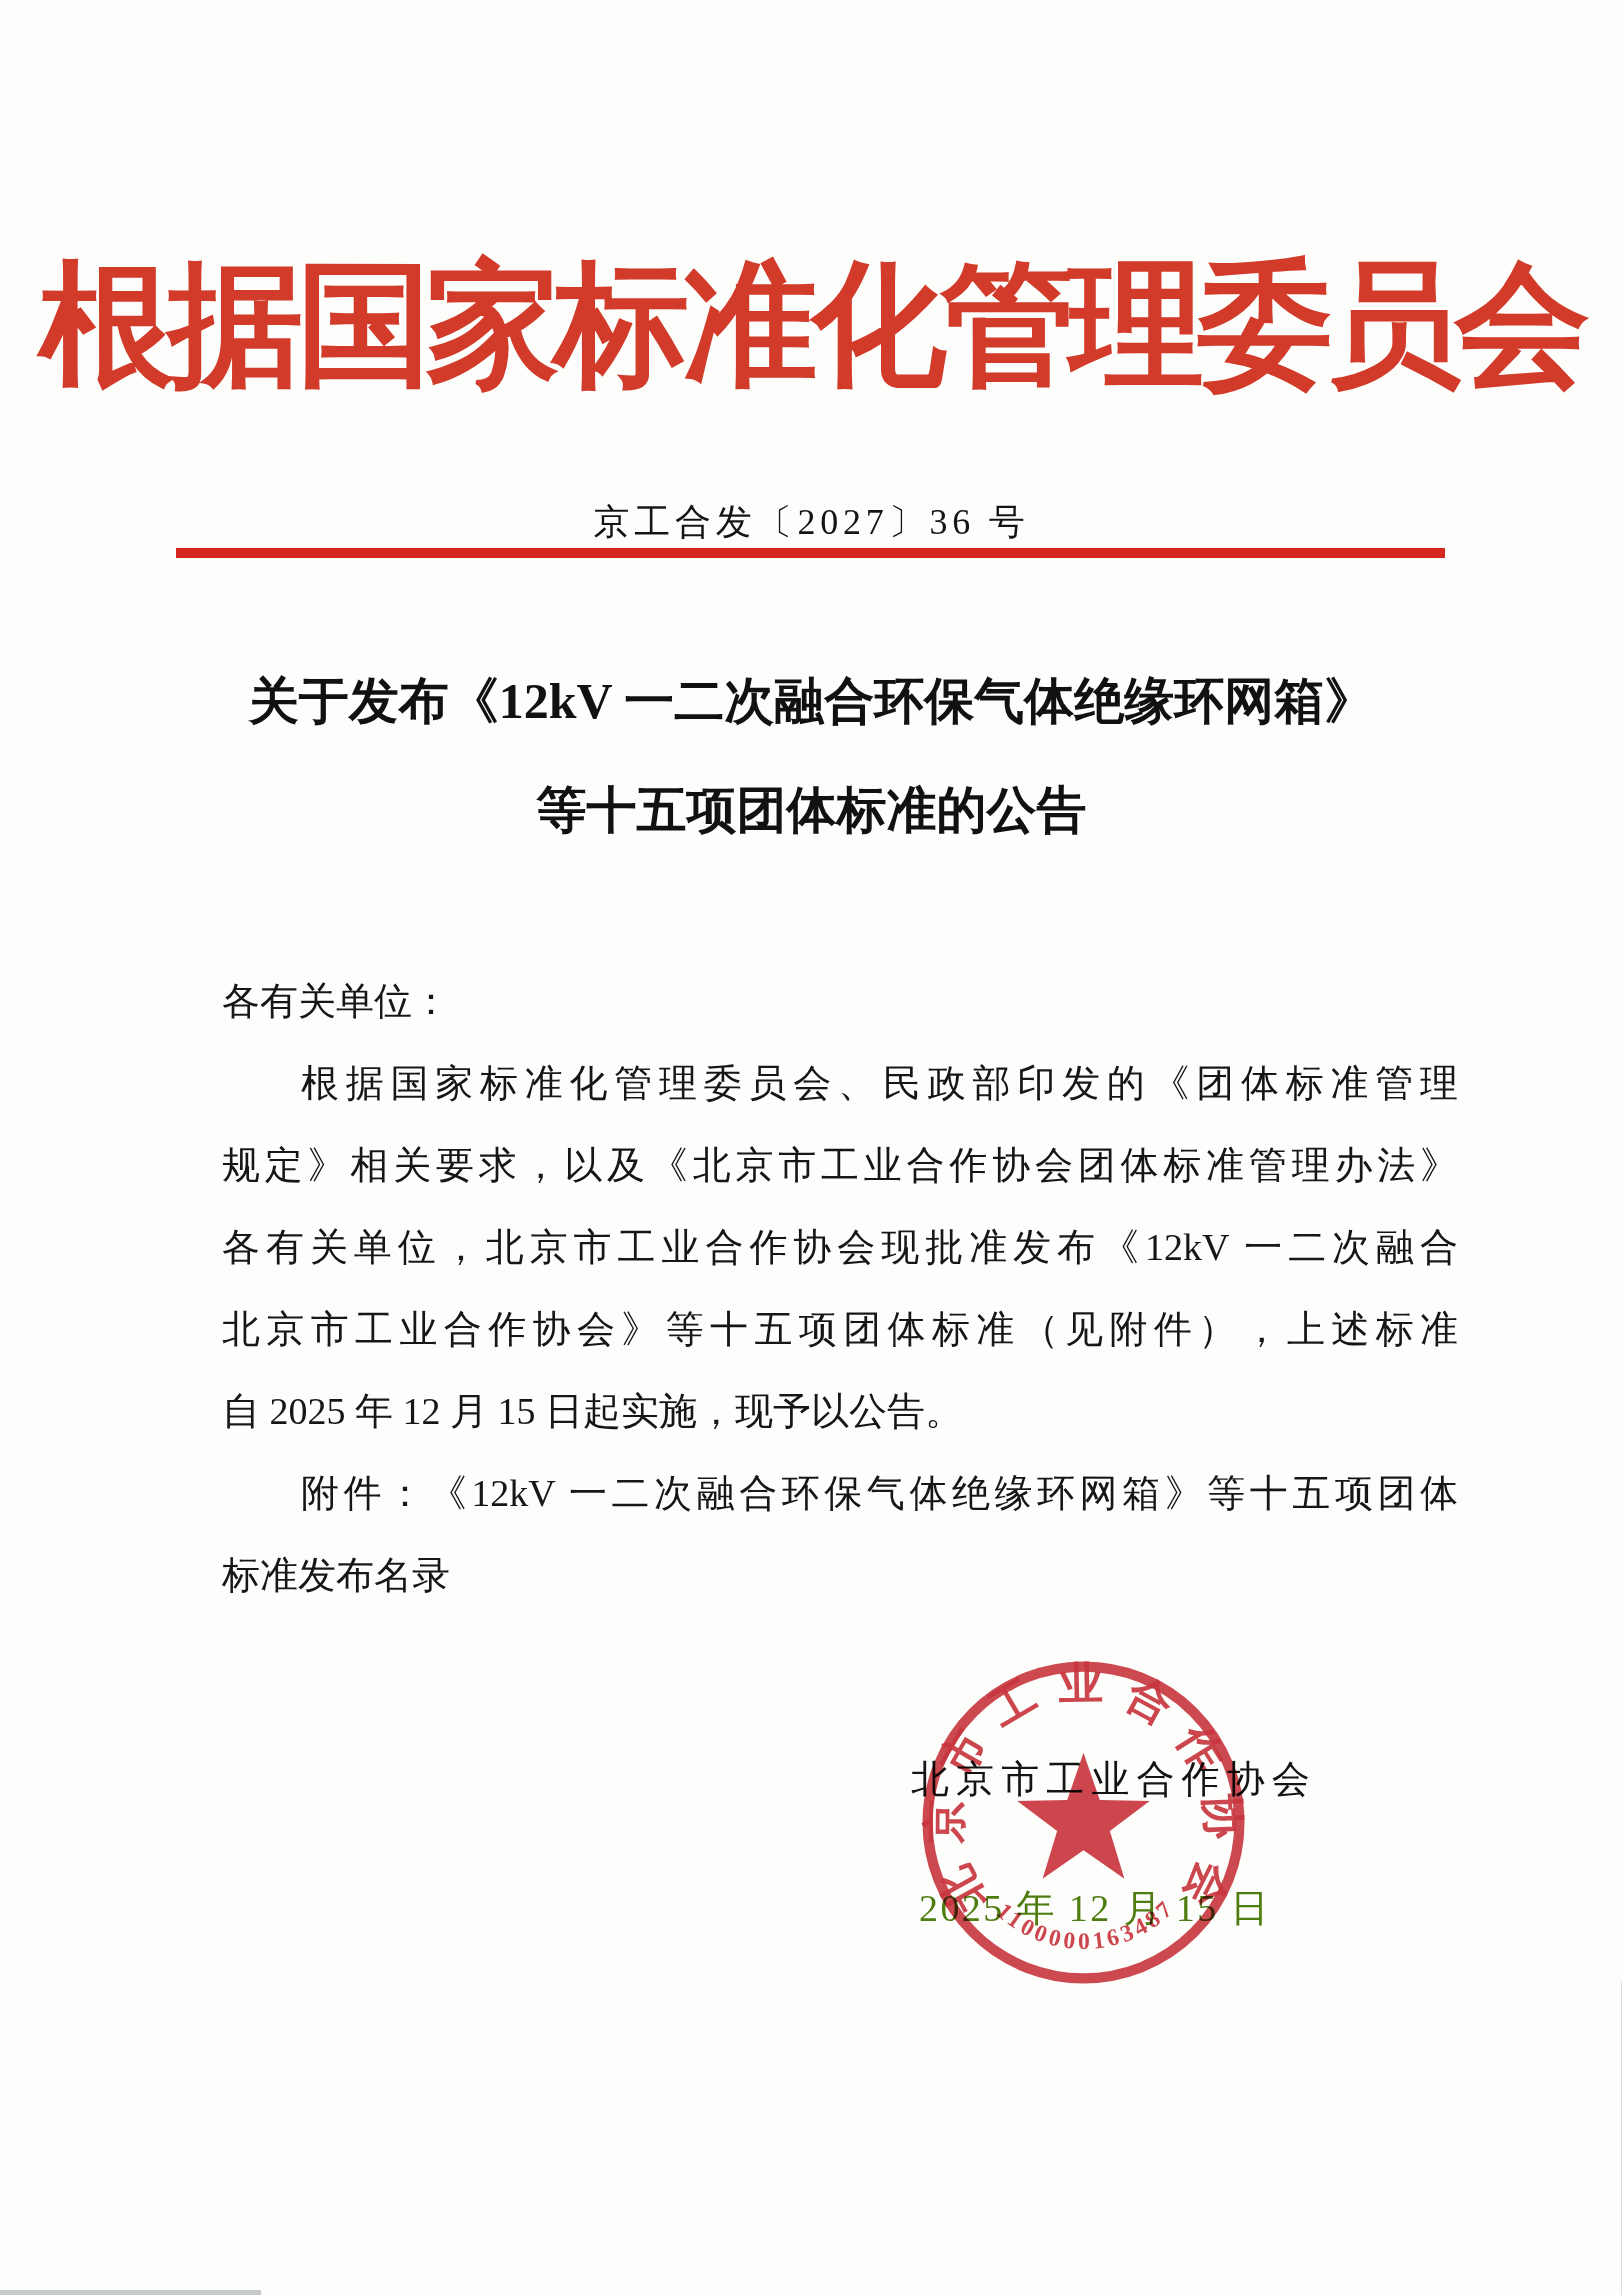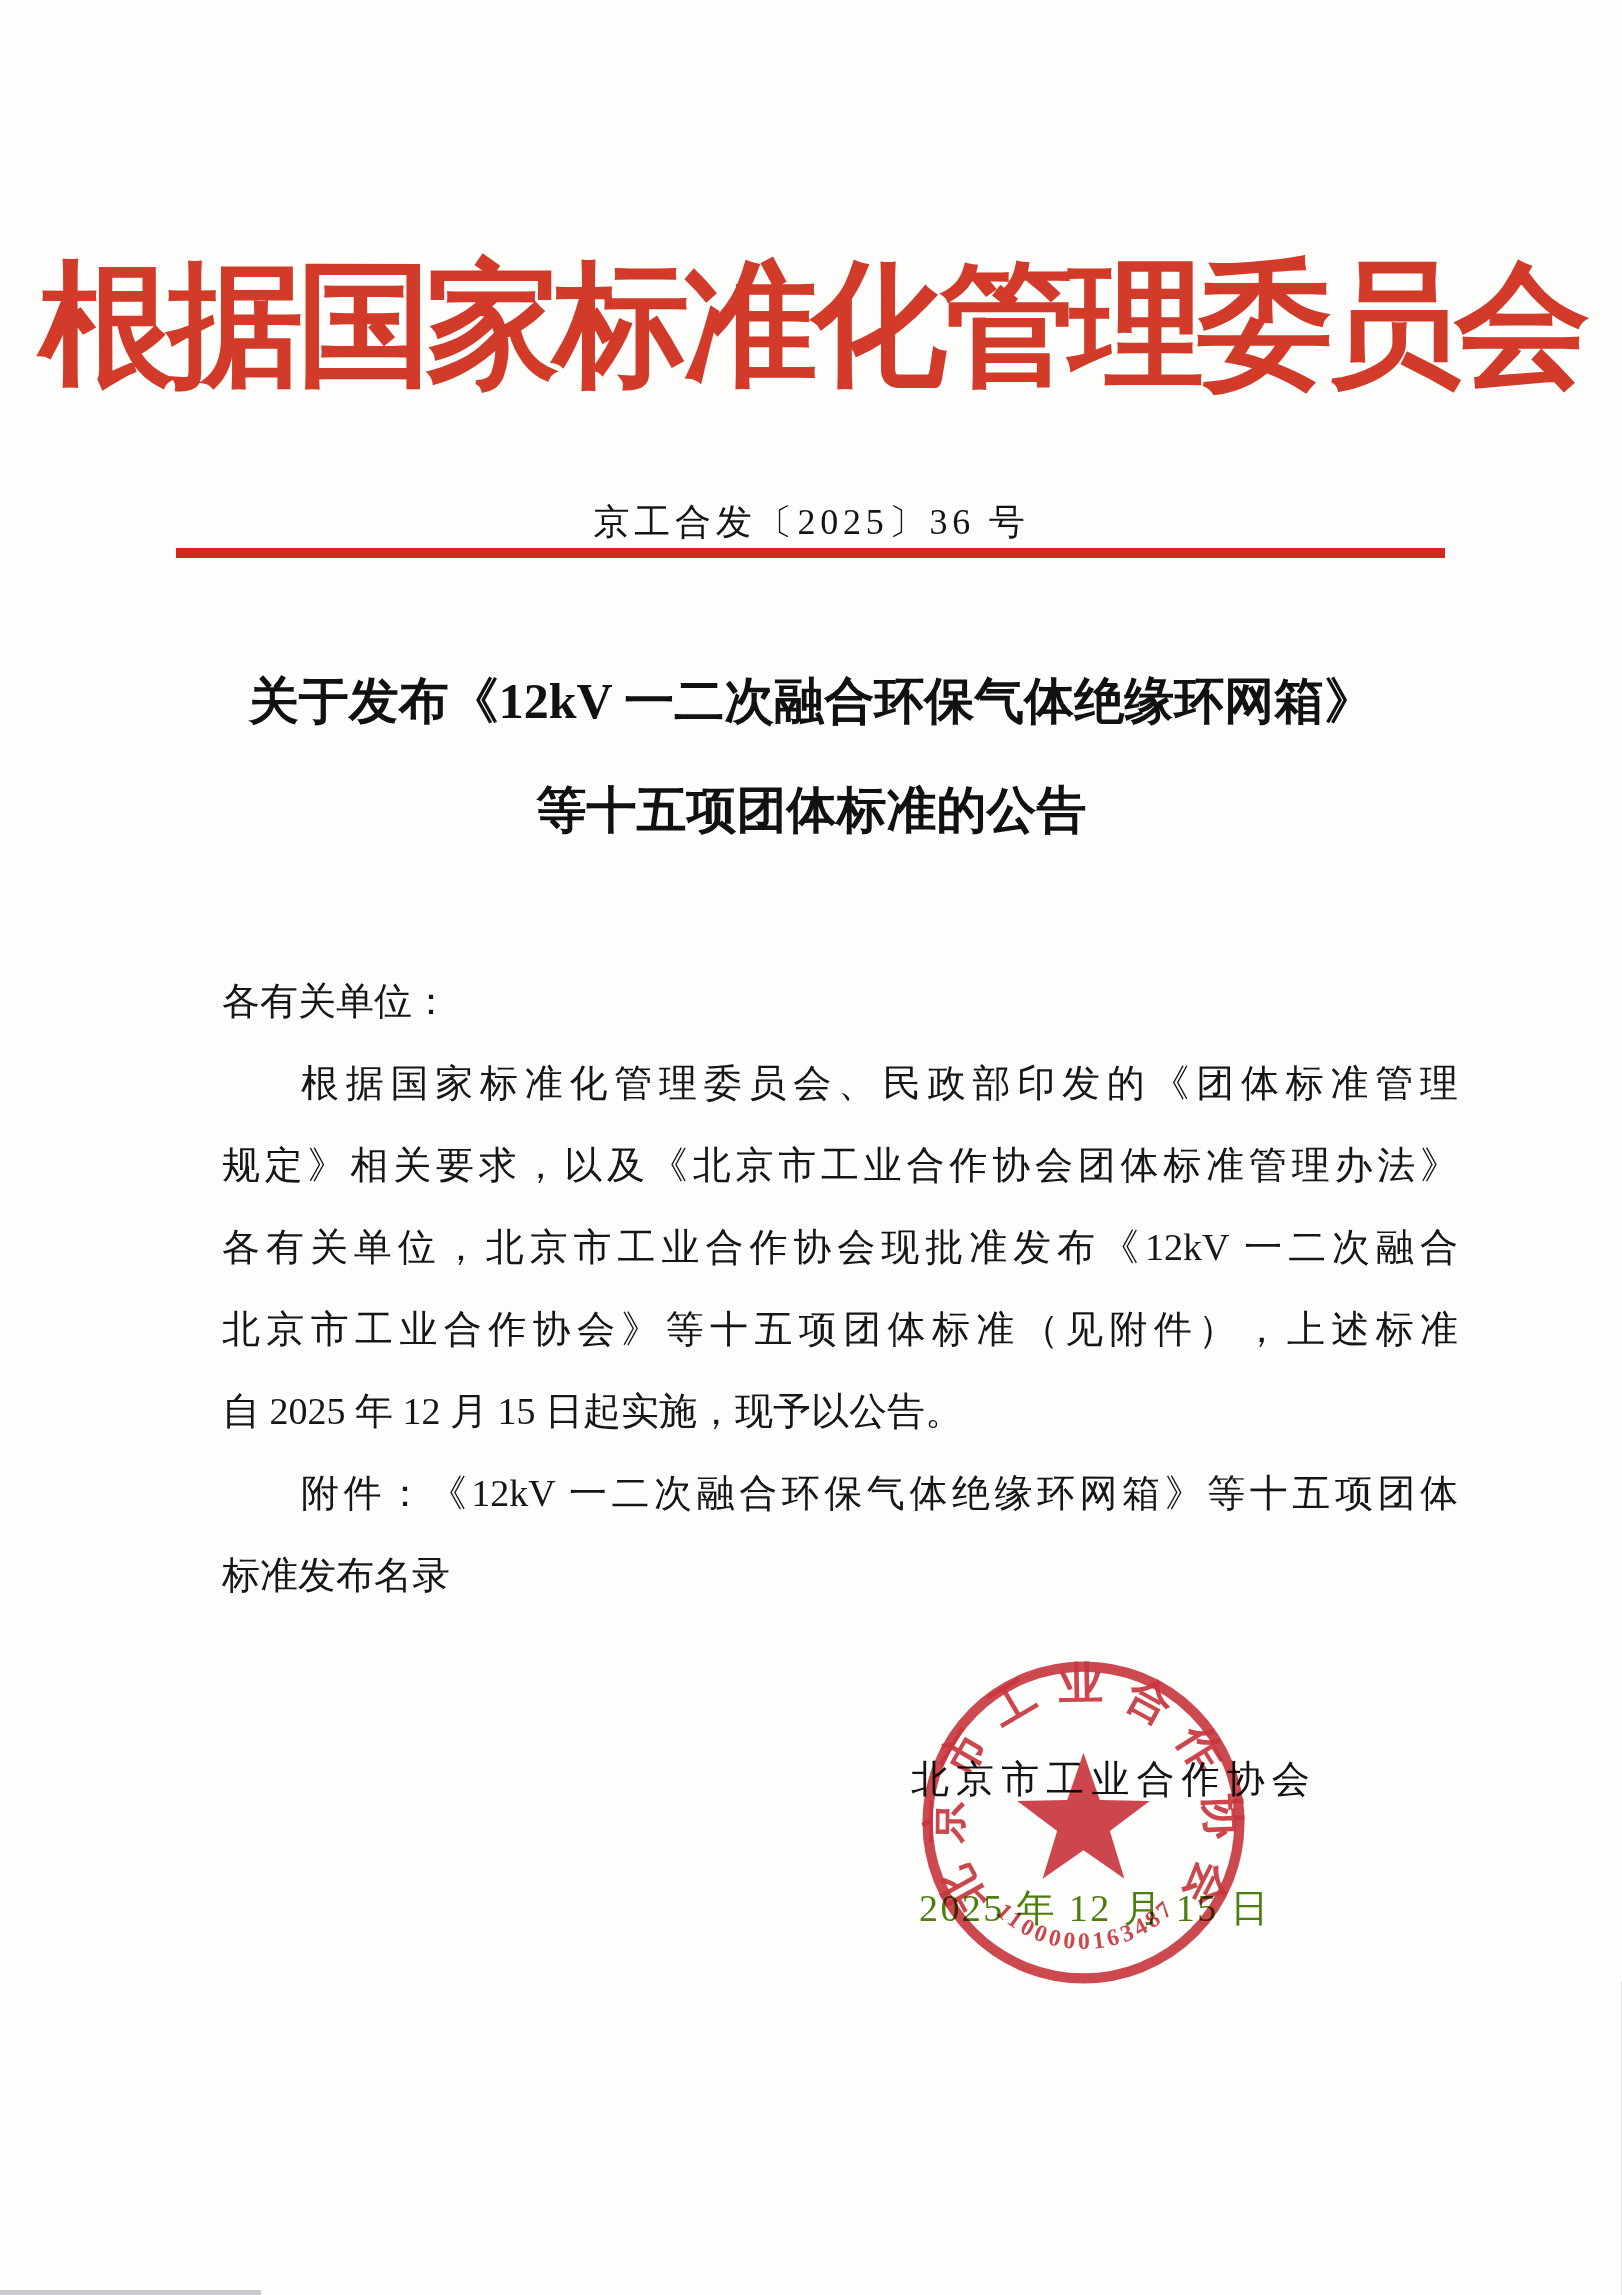--- a/index.html
+++ b/index.html
@@ -79,21 +79,21 @@
     background:#c9d2da;opacity:.7;
   }
 </style>
 </head>
 <body>
 
 <div class="page">
 
   <div class="org-title">根据国家标准化管理委员会</div>
 
-  <div class="doc-number">京工合发〔2025〕36 号</div>
+  <div class="doc-number">京工合发〔2027〕36 号</div>
 
   <div class="red-line"></div>
 
   <div class="doc-title">
     <div>关于发布《12kV 一二次融合环保气体绝缘环网箱》</div>
     <div>等十五项团体标准的公告</div>
   </div>
 
   <div class="body-block">
     <div class="bline">各有关单位：</div>

